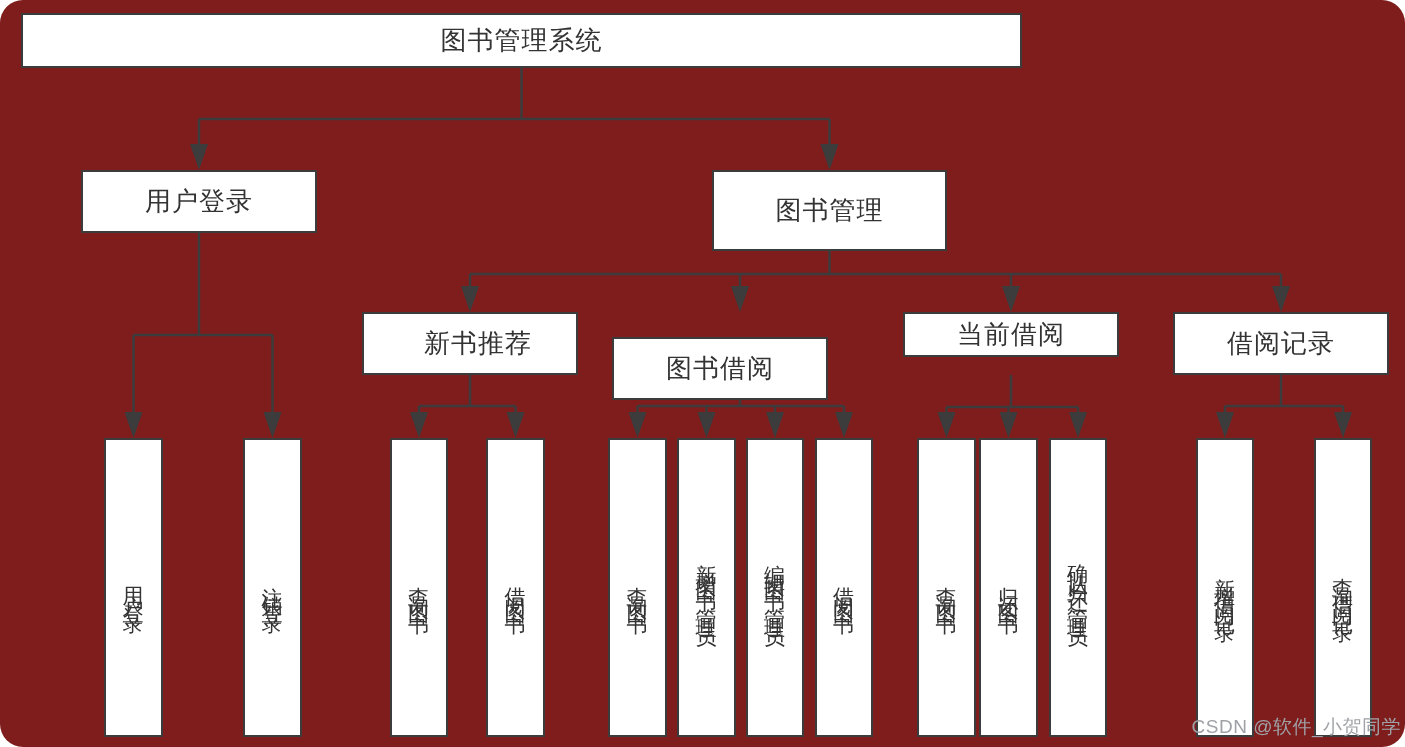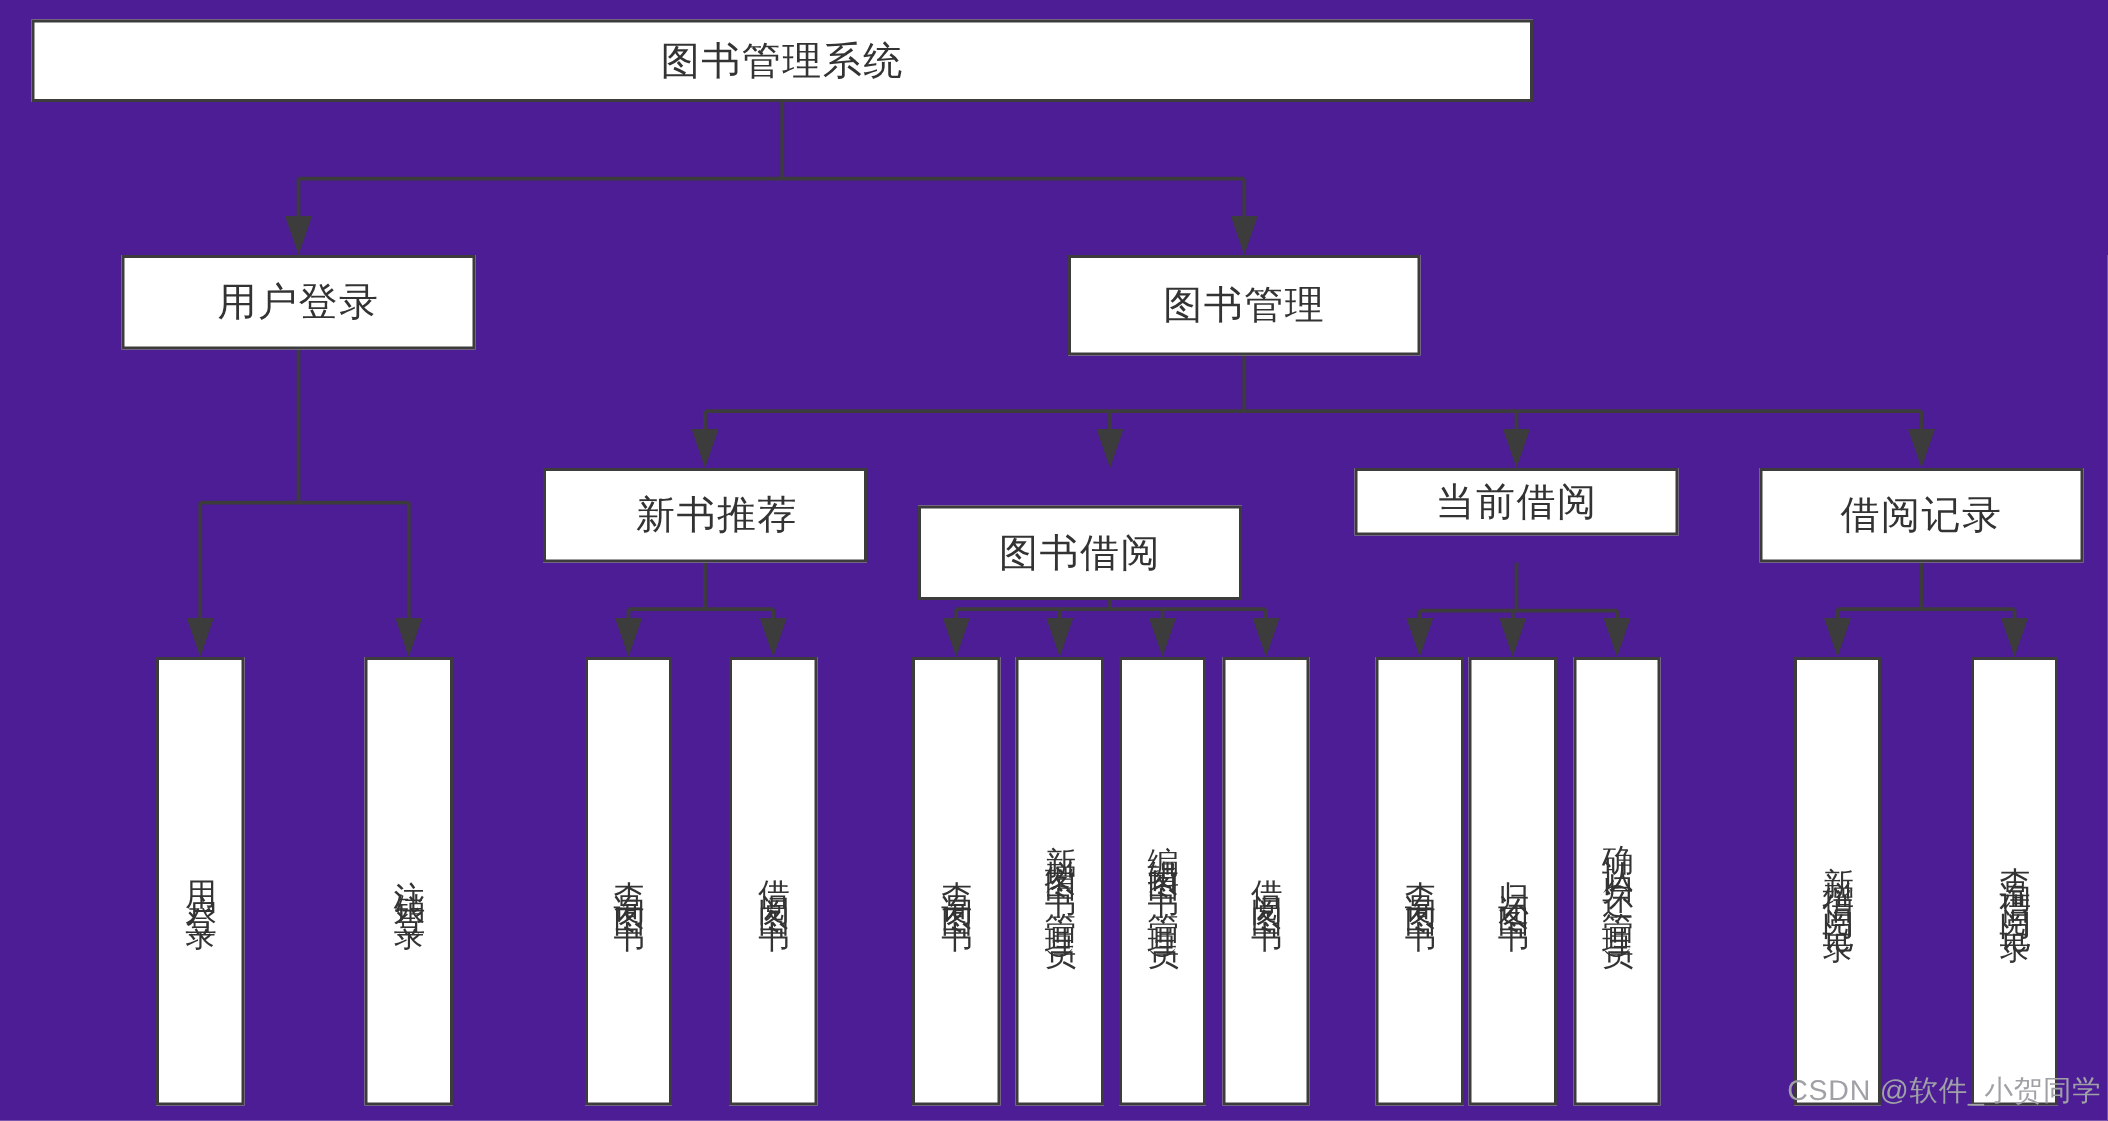--- a/index.html
+++ b/index.html
@@ -5,21 +5,22 @@
   html,body{margin:0;padding:0;}
   body{
     width:1405px;height:747px;
     background:#ffffff;
     font-family:"Liberation Sans","DejaVu Sans",sans-serif;
     overflow:hidden;
   }
   .stage{
     position:relative;
     width:1405px;height:747px;
-    background:#4c1d95;
+    background:#7f1d1d;
+    border-radius:23px;
   }
   .wires{
     position:absolute;left:0;top:0;width:1405px;height:747px;
   }
   .box{
     position:absolute;
     box-sizing:border-box;
     border:2.5px solid #3c3c3c;
     background:#ffffff;
     display:flex;align-items:center;justify-content:center;
@@ -34,21 +35,21 @@
     writing-mode:vertical-rl;
     text-orientation:mixed;
     font-size:21px;
     letter-spacing:9px;
     line-height:1;
     white-space:nowrap;
   }
   
   #n-root {left:21px;  top:13px;  width:1001px;height:55px;}
   #n-l2-0 {left:81px;  top:170px; width:236px; height:63px;}
-  #n-l2-1 {left:712px; top:170px; width:235px; height:67px;}
+  #n-l2-1 {left:712px; top:170px; width:235px; height:81px;}
   #n-l3-0 {left:362px; top:312px; width:216px; height:63px;padding-left:16px;}
   #n-l3-1 {left:612px; top:312px; width:216px; height:63px;margin-top:25px;}
   #n-l3-2 {left:903px; top:312px; width:216px; height:45px;}
   #n-l3-3 {left:1173px;top:312px; width:216px; height:63px;}
   .vbox   {top:438px;  height:299px;width:59px;}
   #v-0-0{left:104px;}  #v-0-1{left:243px;}
   #v-1-0{left:390px;width:58px;} #v-1-1{left:486px;}
   #v-2-0{left:608px;} #v-2-1{left:677px;} #v-2-2{left:746px;width:58px;} #v-2-3{left:815px;width:58px;}
   #v-3-0{left:917px;} #v-3-1{left:979px;} #v-3-2{left:1049px;width:58px;}
   #v-4-0{left:1196px;width:58px;} #v-4-1{left:1314px;width:58px;}

